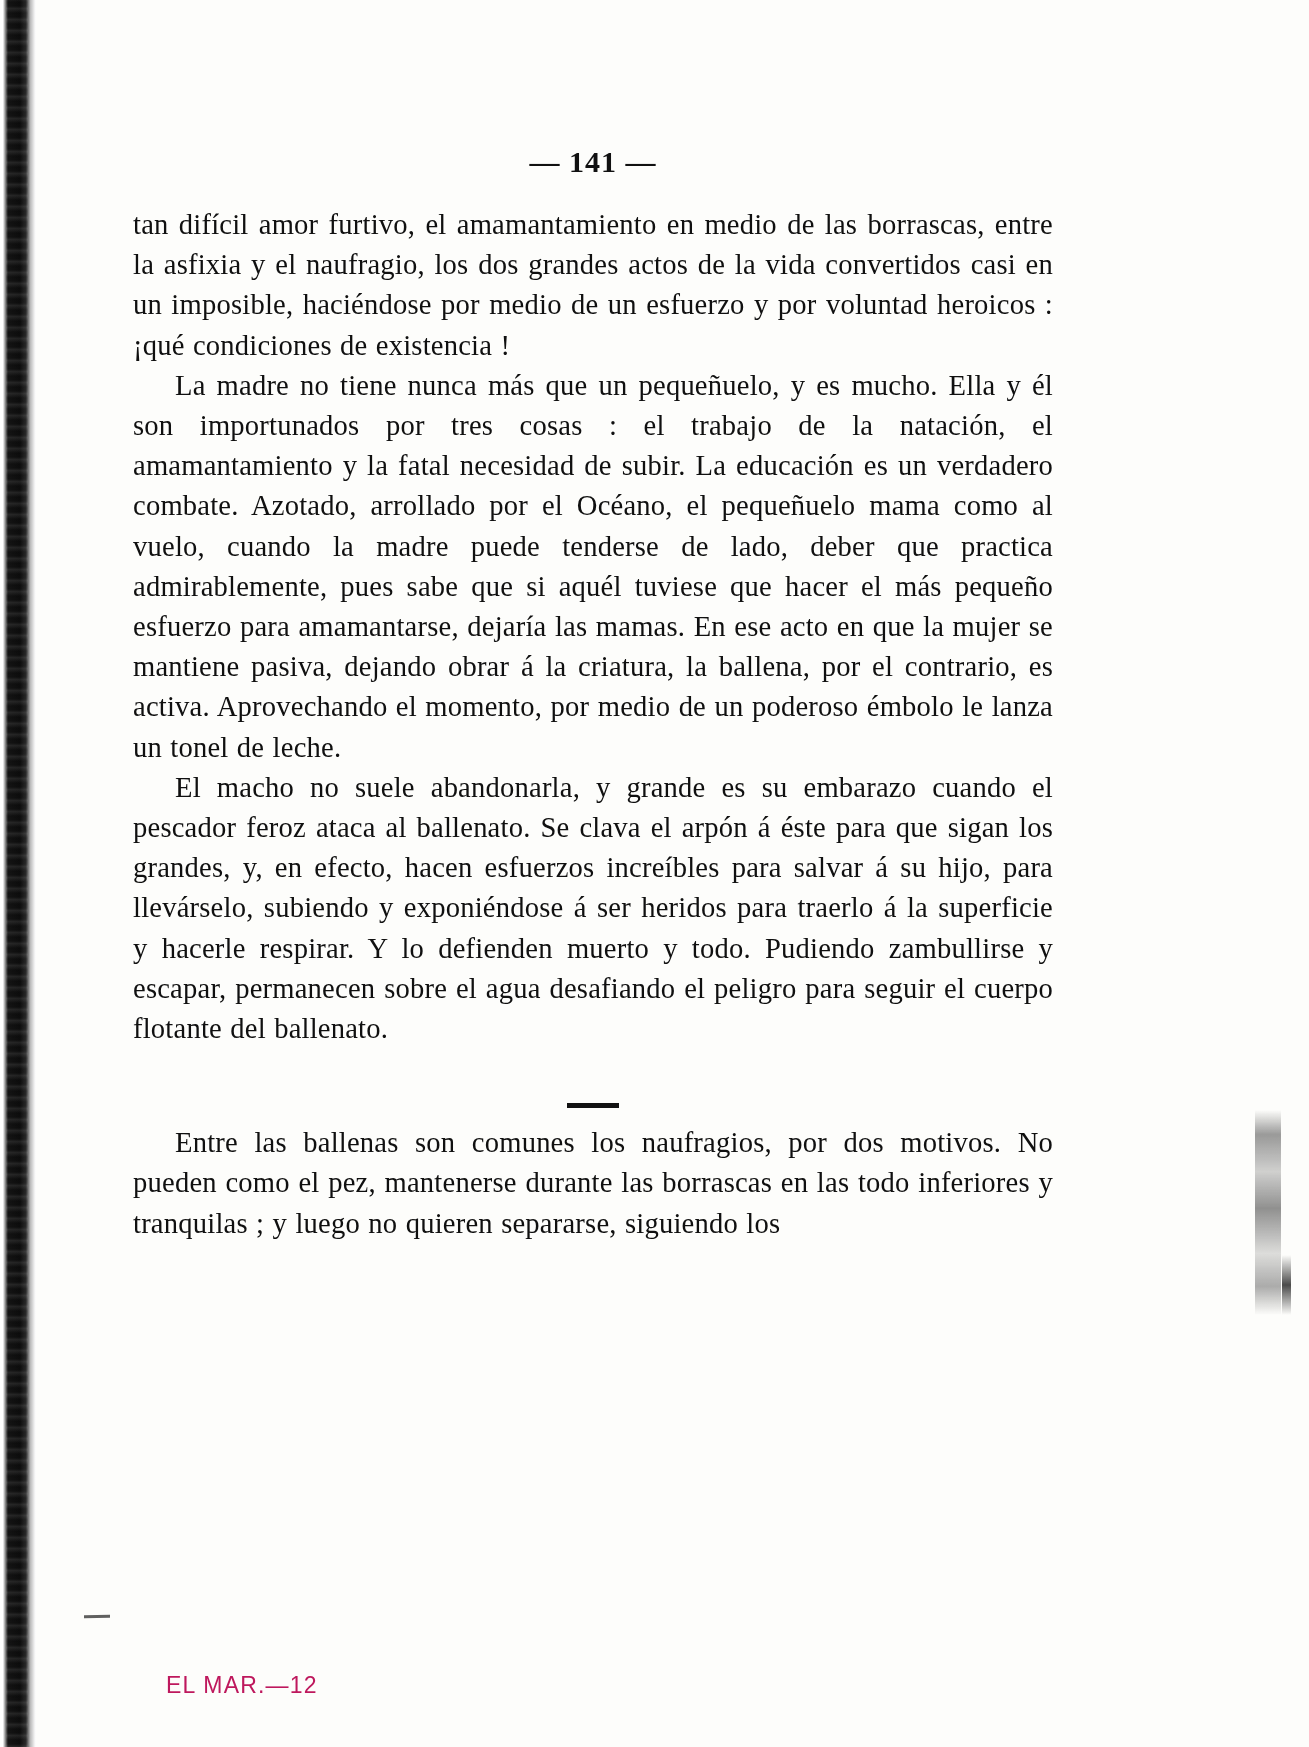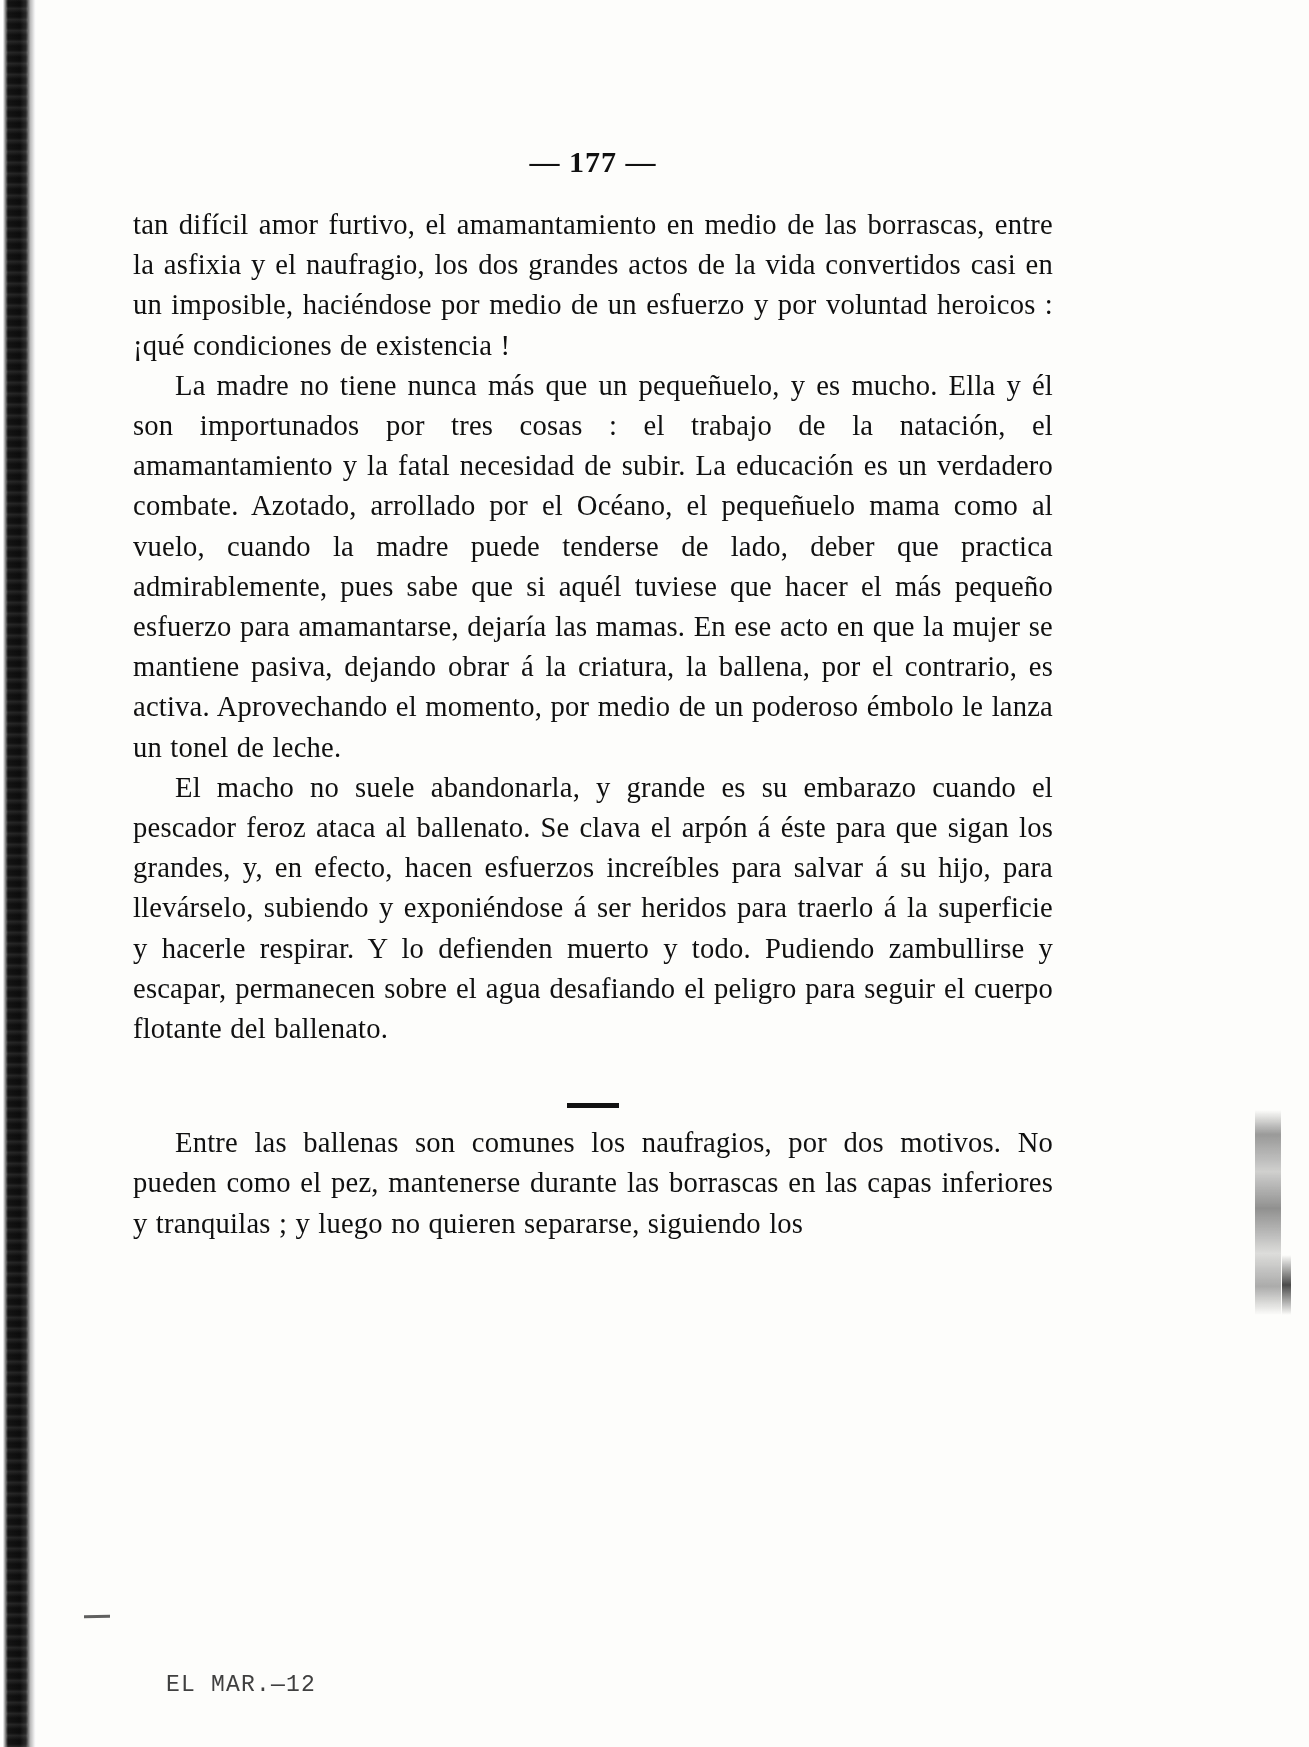--- a/index.html
+++ b/index.html
@@ -124,47 +124,47 @@
     height: 5px;
     background: #121212;
   }
 
   .footer {
     position: absolute;
     left: 166px;
     top: 1672px;
     font-size: 23px;
     letter-spacing: 1.2px;
-    color: #404040;
-    font-family: Liberation Mono, monospace;
+    color: #be185d;
+    font-family: Liberation Sans, sans-serif;
   }
 </style>
 </head>
 <body>
 
 <div class="page">
 
   <div class="binding-edge"></div>
   <div class="edge-speckles"></div>
   <div class="edge-speckle-2"></div>
   <div class="left-mark"></div>
 
   <div class="content">
 
-    <div class="page-number">— 177 —</div>
+    <div class="page-number">— 141 —</div>
 
     <div class="body-text">
       <p class="no-indent">tan difícil amor furtivo, el amamantamiento en medio de las borrascas, entre la asfixia y el naufragio, los dos grandes actos de la vida convertidos casi en un imposible, haciéndose por medio de un esfuerzo y por voluntad heroicos : ¡qué condiciones de existencia !</p>
       <p>La madre no tiene nunca más que un pequeñuelo, y es mucho. Ella y él son importunados por tres cosas : el trabajo de la natación, el amamantamiento y la fatal necesidad de subir. La educación es un verdadero combate. Azotado, arrollado por el Océano, el pequeñuelo mama como al vuelo, cuando la madre puede tenderse de lado, deber que practica admirablemente, pues sabe que si aquél tuviese que hacer el más pequeño esfuerzo para amamantarse, dejaría las mamas. En ese acto en que la mujer se mantiene pasiva, dejando obrar á la criatura, la ballena, por el contrario, es activa. Aprovechando el momento, por medio de un poderoso émbolo le lanza un tonel de leche.</p>
       <p>El macho no suele abandonarla, y grande es su embarazo cuando el pescador feroz ataca al ballenato. Se clava el arpón á éste para que sigan los grandes, y, en efecto, hacen esfuerzos increíbles para salvar á su hijo, para llevárselo, subiendo y exponiéndose á ser heridos para traerlo á la superficie y hacerle respirar. Y lo defienden muerto y todo. Pudiendo zambullirse y escapar, permanecen sobre el agua desafiando el peligro para seguir el cuerpo flotante del ballenato.</p>
 
       <div class="divider-wrap">
         <span class="divider"></span>
       </div>
 
-      <p>Entre las ballenas son comunes los naufragios, por dos motivos. No pueden como el pez, mantenerse durante las borrascas en las capas inferiores y tranquilas ; y luego no quieren separarse, siguiendo los</p>
+      <p>Entre las ballenas son comunes los naufragios, por dos motivos. No pueden como el pez, mantenerse durante las borrascas en las todo inferiores y tranquilas ; y luego no quieren separarse, siguiendo los</p>
     </div>
 
   </div>
 
   <div class="footer">EL MAR.—12</div>
 
 </div>
 
 </body></html>

